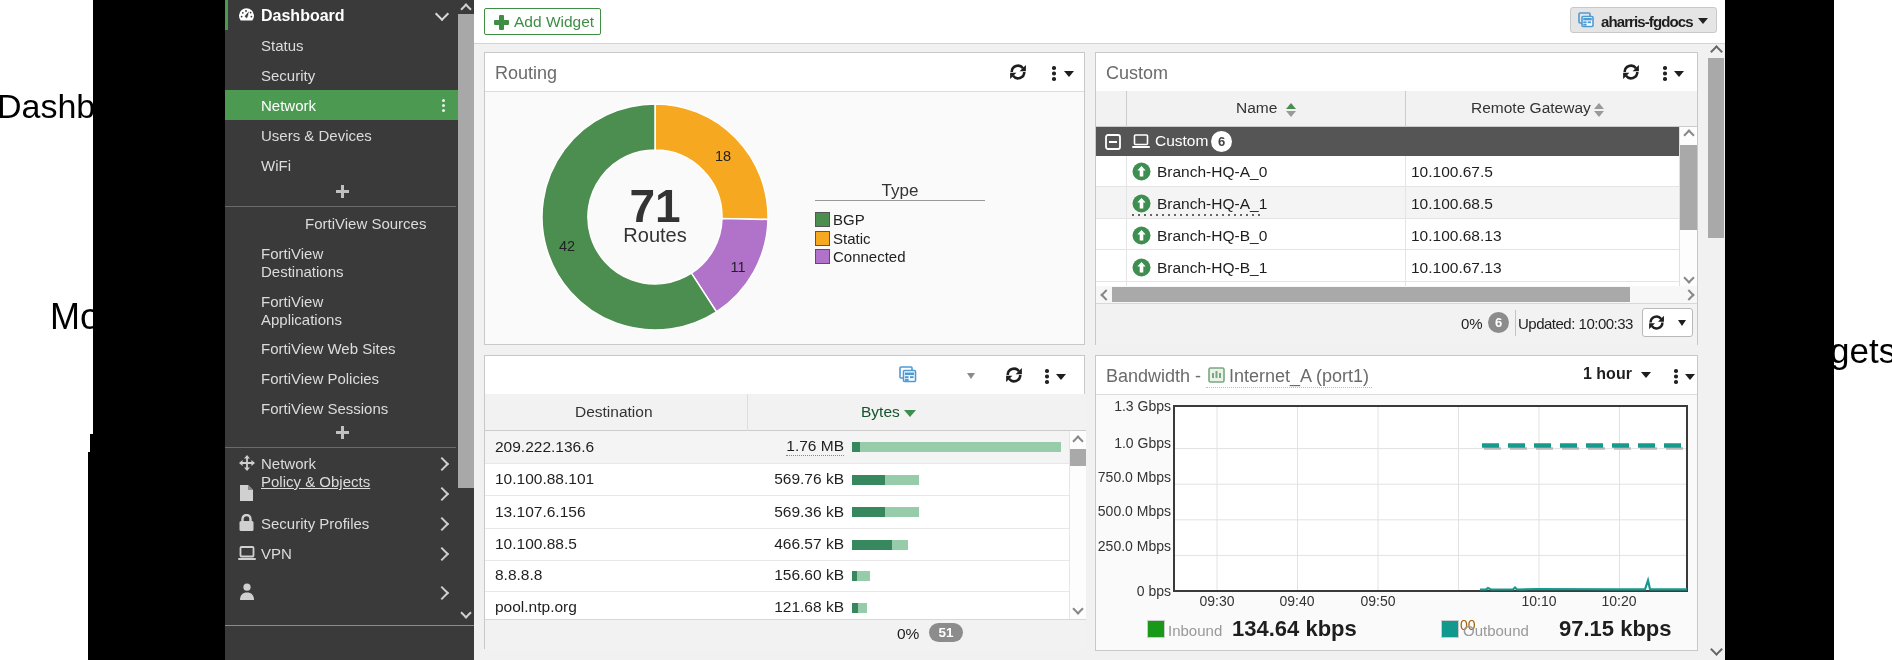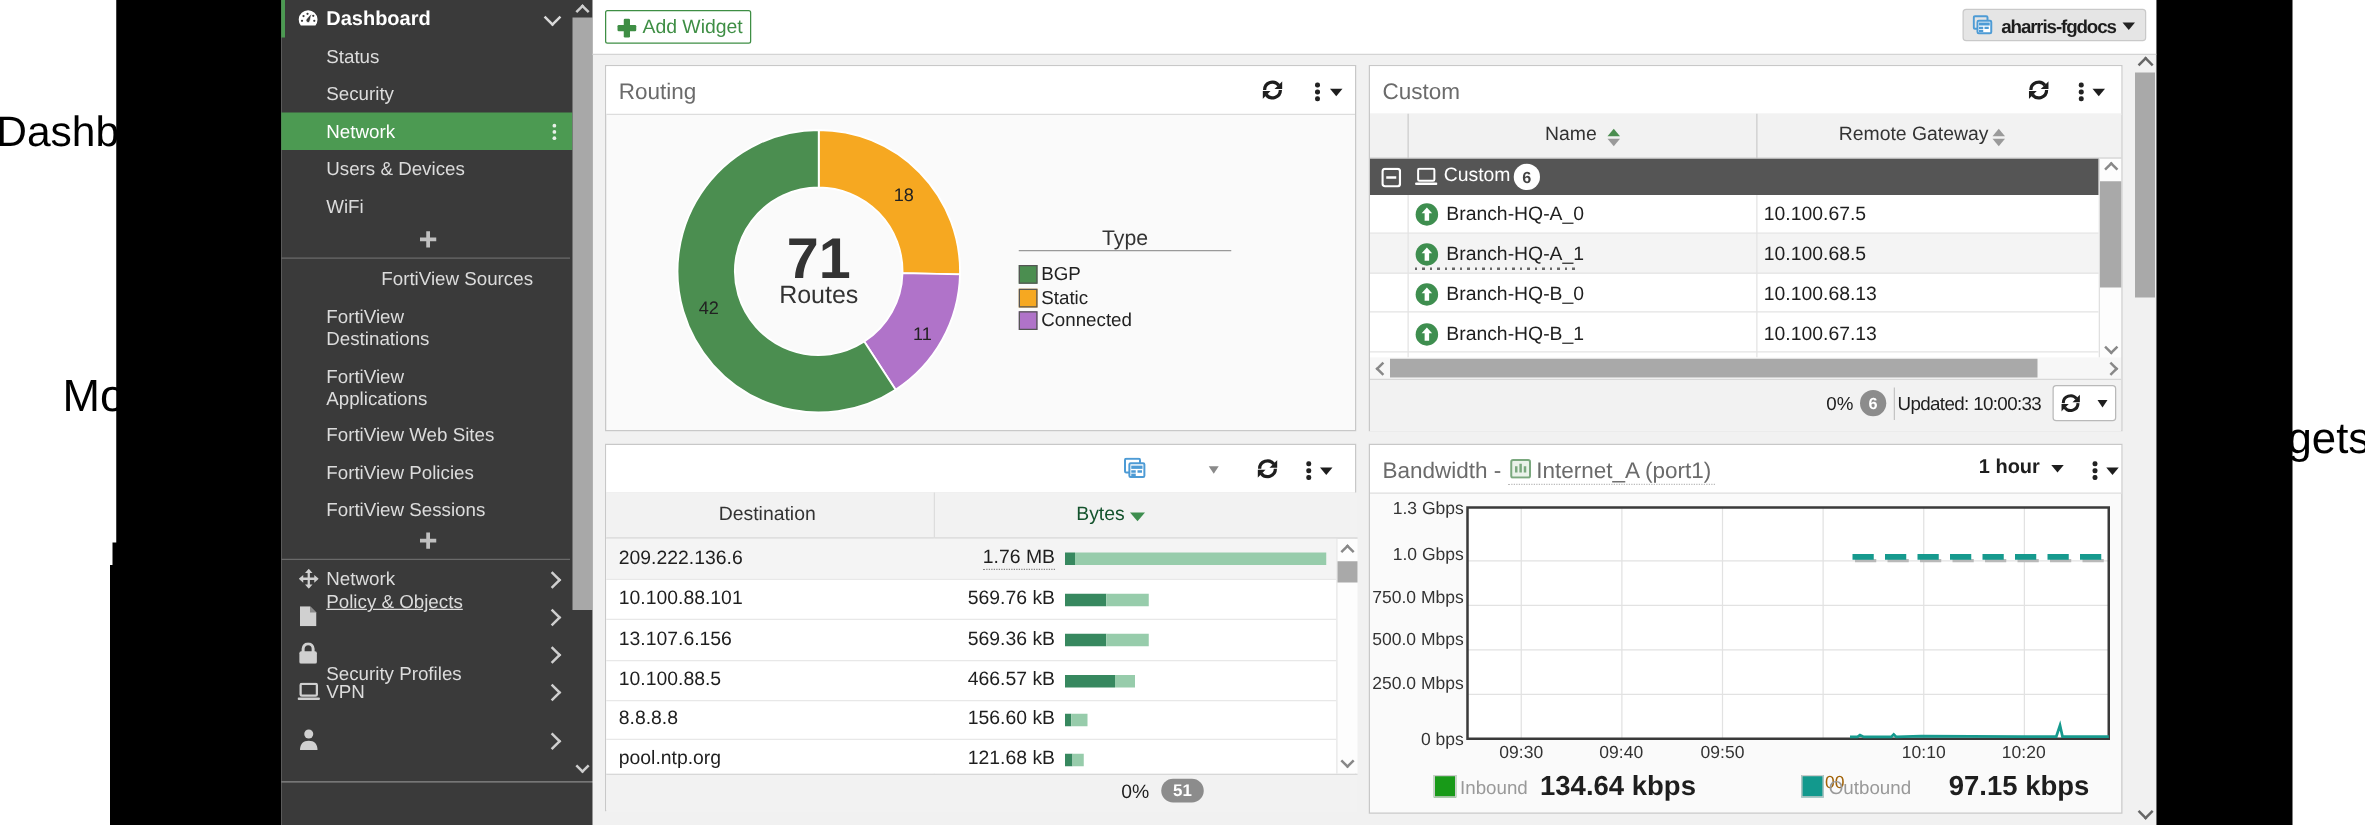--- a/index.html
+++ b/index.html
@@ -82,21 +82,21 @@
     <svg class="abs" style="left:14px;top:485px;" width="15" height="16" viewBox="0 0 15 16" fill="#d0d0d0">
       <path d="M1 0h8l5 5v11H1Z"></path>
         <path d="M9 0l5 5H9Z" fill="#8a8a8a"></path>
     </svg>
     <div class="sb-item" style="left:36px;top:473px;text-decoration:underline;">Policy &amp; Objects</div>
     <div class="chev-r" style="left:212px;top:489px;"></div>
     <svg class="abs" style="left:14px;top:514px;" width="15" height="17" viewBox="0 0 15 17" fill="#d0d0d0">
       <rect x="0.5" y="7" width="14" height="10" rx="1.5"></rect>
       <path d="M3.5 9V5a4 4 0 0 1 8 0v4" fill="none" stroke="#d0d0d0" stroke-width="2.4"></path>
     </svg>
-    <div class="sb-item" style="left:36px;top:515px;margin-top:16px;">Security Profiles</div>
+    <div class="sb-item" style="left:36px;top:515px;">Security Profiles</div>
     <div class="chev-r" style="left:212px;top:519px;"></div>
     <svg class="abs" style="left:13px;top:546px;" width="18" height="15" viewBox="0 0 18 15">
       <rect x="2.5" y="1" width="13" height="9.5" rx="1" fill="none" stroke="#d0d0d0" stroke-width="1.8"></rect>
       <rect x="0" y="12" width="18" height="2" rx="1" fill="#d0d0d0"></rect>
     </svg>
     <div class="sb-item" style="left:36px;top:545px;">VPN</div>
     <div class="chev-r" style="left:212px;top:549px;"></div>
     <svg class="abs" style="left:14px;top:583px;" width="16" height="17" viewBox="0 0 16 17" fill="#d0d0d0">
       <circle cx="8" cy="4.2" r="3.6"></circle>
       <path d="M1 17c0-5 2.6-7.5 7-7.5s7 2.5 7 7.5Z"></path>

